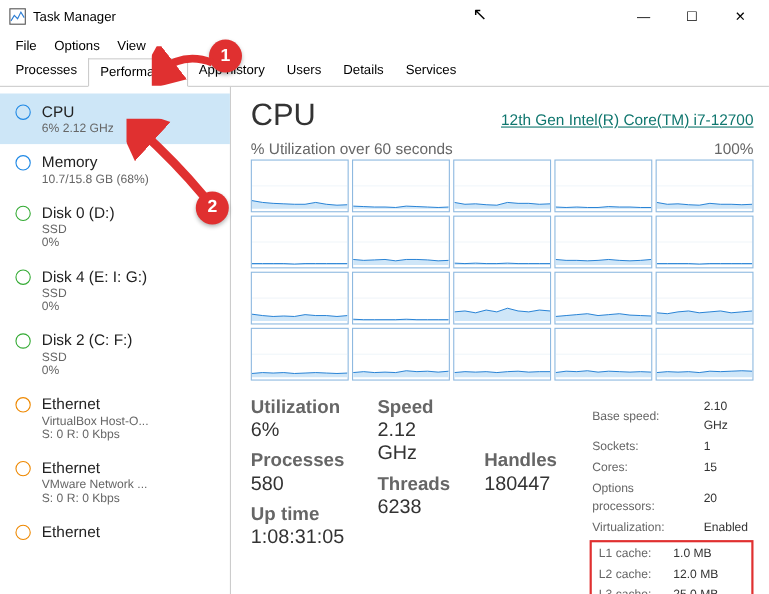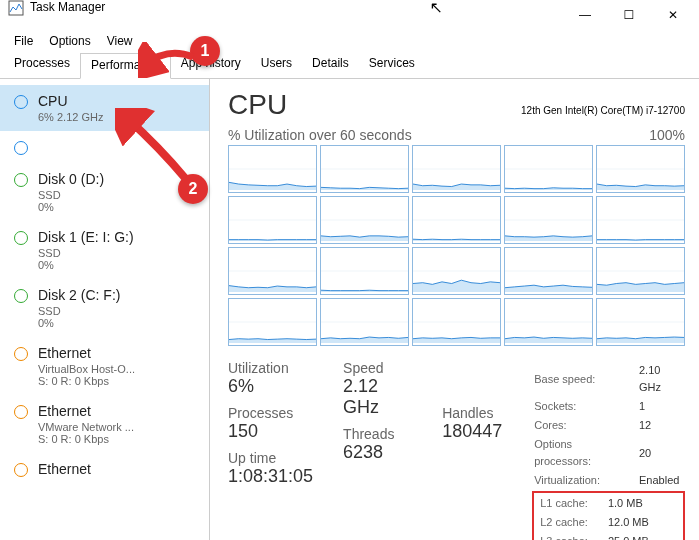--- a/index.html
+++ b/index.html
@@ -1,17 +1,17 @@
 <!DOCTYPE html>
 <html><head>
 <meta charset="utf-8">
 <style>
   * { box-sizing: border-box; margin: 0; padding: 0; }
   body { font-family: "Segoe UI", Tahoma, sans-serif; font-size: 12px; background: #fff; width: 699px; height: 540px; overflow: hidden; }
-  .titlebar { display: flex; height: 30px; padding: 0 4px 0 8px; }
+  .titlebar { display: flex; align-items: center; height: 30px; padding: 0 4px 0 8px; }
   .titlebar .icon { width: 16px; height: 16px; margin-right: 6px; }
   .titlebar .title { font-size: 12px; flex: 0 0 auto; }
   .titlebar .spacer { flex: 1; }
   .ctrl { width: 44px; height: 30px; display: flex; align-items: center; justify-content: center; font-size: 12px; cursor: default; }
   .menubar { display: flex; padding: 2px 6px; font-size: 12px; gap: 0; }
   .menubar div { padding: 2px 8px; }
   .tabs { display: flex; border-bottom: 1px solid #ccc; padding-left: 4px; font-size: 12px; }
   .tab { padding: 4px 10px 6px; cursor: default; }
   .tab.active { border: 1px solid #ccc; border-bottom: 1px solid #fff; background: #fff; position: relative; top: 1px; }
   .content { display: flex; height: calc(540px - 30px - 22px - 27px); }
@@ -20,27 +20,27 @@
   .sb-item.active { background: #cde6f7; }
   .sb-ring { width: 14px; height: 14px; border: 1.5px solid #aaa; border-radius: 50%; margin-right: 10px; margin-top: 2px; flex: 0 0 auto;}
   .sb-ring.blue { border-color: #1e88e5; }
   .sb-ring.green { border-color: #33aa33; }
   .sb-ring.orange { border-color: #ee8800; }
   .sb-txt .name { font-size: 14px; color: #222; }
   .sb-txt .sub { font-size: 11px; color: #666; margin-top: 2px; white-space: nowrap; overflow:hidden; text-overflow:ellipsis; max-width:160px;}
   .main { flex: 1; padding: 10px 14px 0 18px; position: relative; }
   .hdr { display: flex; justify-content: space-between; align-items: baseline; }
   .hdr .big { font-size: 28px; font-weight: 400; color: #333; }
-  .hdr .model { font-size: 10px; color: #000000; }
+  .hdr .model { font-size: 14px; color: #0f766e; text-decoration: underline; }
   .graph-label { display: flex; justify-content: space-between; font-size: 14px; color: #666; margin-top: 6px; }
   .grid { display: grid; grid-template-columns: repeat(5, 1fr); gap: 3px; margin-top: 2px; }
   .cell { border: 1px solid #8eb9e0; height: 48px; position: relative; overflow: hidden; background: #fff; }
   .cell svg { position: absolute; bottom: 0; left: 0; width: 100%; height: 100%; }
   .stats { display: flex; gap: 30px; margin-top: 14px; }
-  .statcol .lab { font-size: 14px; color: #666; }
+  .statcol .lab { font-size: 17px; color: #666; font-weight: bold; }
   .statcol .val { font-size: 18px; color: #333; margin-top: 0px; }
   .statcol .gap { height: 8px; }
   .details { font-size: 11px; line-height: 17px; }
   .details td:first-child { color: #666; padding-right: 18px; }
   .details td:last-child { color: #333; }
   .redbox { border: 2px solid #e03030; padding: 0 4px 2px; }
   .cursor { position: absolute; font-size: 16px; }
   .anno-circle { position: absolute; width: 30px; height: 30px; border-radius: 50%; background: #e03030; color: #fff; display: flex; align-items: center; justify-content: center; font-size: 16px; font-weight: bold; box-shadow: 0 2px 4px rgba(0,0,0,.3); }
   .anno-arrow { position: absolute; }
 </style>
@@ -80,32 +80,36 @@
   <div class="sidebar" id="sidebar">
       <div class="sb-item active">
         <div class="sb-ring blue"></div>
         <div class="sb-txt">
           <div class="name">CPU</div>
           <div class="sub">6% 2.12 GHz</div>
         </div>
       </div>
       <div class="sb-item">
         <div class="sb-ring blue"></div>
+        <div class="sb-txt">
+          <div class="name">Memory</div>
+          <div class="sub">10.7/15.8 GB (68%)</div>
+        </div>
       </div>
       <div class="sb-item">
         <div class="sb-ring green"></div>
         <div class="sb-txt">
           <div class="name">Disk 0 (D:)</div>
           <div class="sub">SSD<br>0%</div>
         </div>
       </div>
       <div class="sb-item">
         <div class="sb-ring green"></div>
         <div class="sb-txt">
-          <div class="name">Disk 1 (E: I: G:)</div>
+          <div class="name">Disk 4 (E: I: G:)</div>
           <div class="sub">SSD<br>0%</div>
         </div>
       </div>
       <div class="sb-item">
         <div class="sb-ring green"></div>
         <div class="sb-txt">
           <div class="name">Disk 2 (C: F:)</div>
           <div class="sub">SSD<br>0%</div>
         </div>
       </div>
@@ -283,21 +287,21 @@
           </svg>
         </div>
       </div>
 
     <div class="stats">
       <div class="statcol">
         <div class="lab">Utilization</div>
         <div class="val">6%</div>
         <div class="gap"></div>
         <div class="lab">Processes</div>
-        <div class="val">150</div>
+        <div class="val">580</div>
         <div class="gap"></div>
         <div class="lab">Up time</div>
         <div class="val">1:08:31:05</div>
       </div>
       <div class="statcol">
         <div class="lab">Speed</div>
         <div class="val">2.12 GHz</div>
         <div class="gap"></div>
         <div class="lab">Threads</div>
         <div class="val">6238</div>
@@ -315,21 +319,21 @@
               <tr>
                 <td>Base speed:</td>
                 <td>2.10 GHz</td>
               </tr>
           <tr>
                 <td>Sockets:</td>
                 <td>1</td>
               </tr>
           <tr>
                 <td>Cores:</td>
-                <td>12</td>
+                <td>15</td>
               </tr>
           <tr>
                 <td>Options processors:</td>
                 <td>20</td>
               </tr>
           <tr>
                 <td>Virtualization:</td>
                 <td>Enabled</td>
               </tr>
         </tbody>

